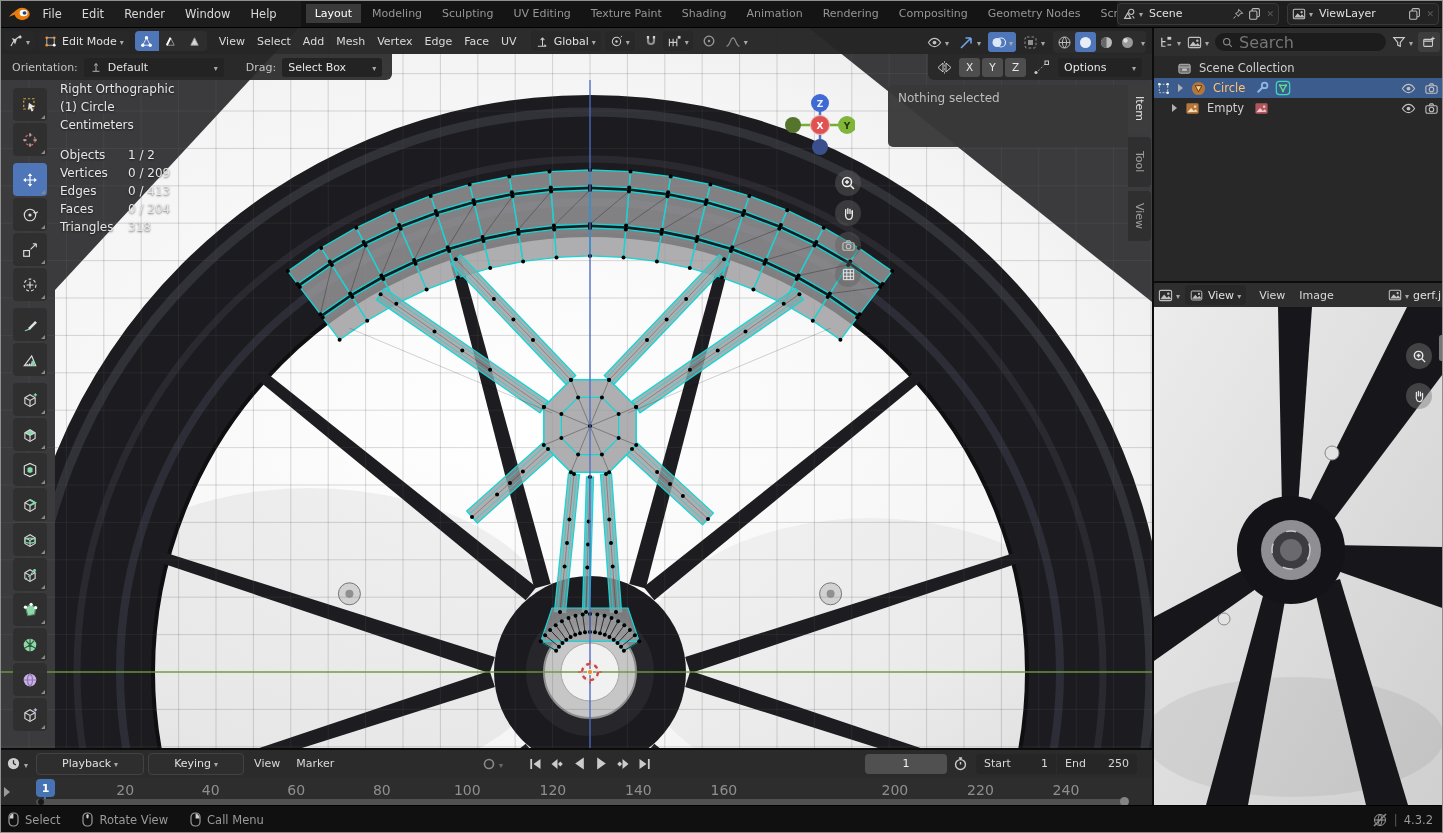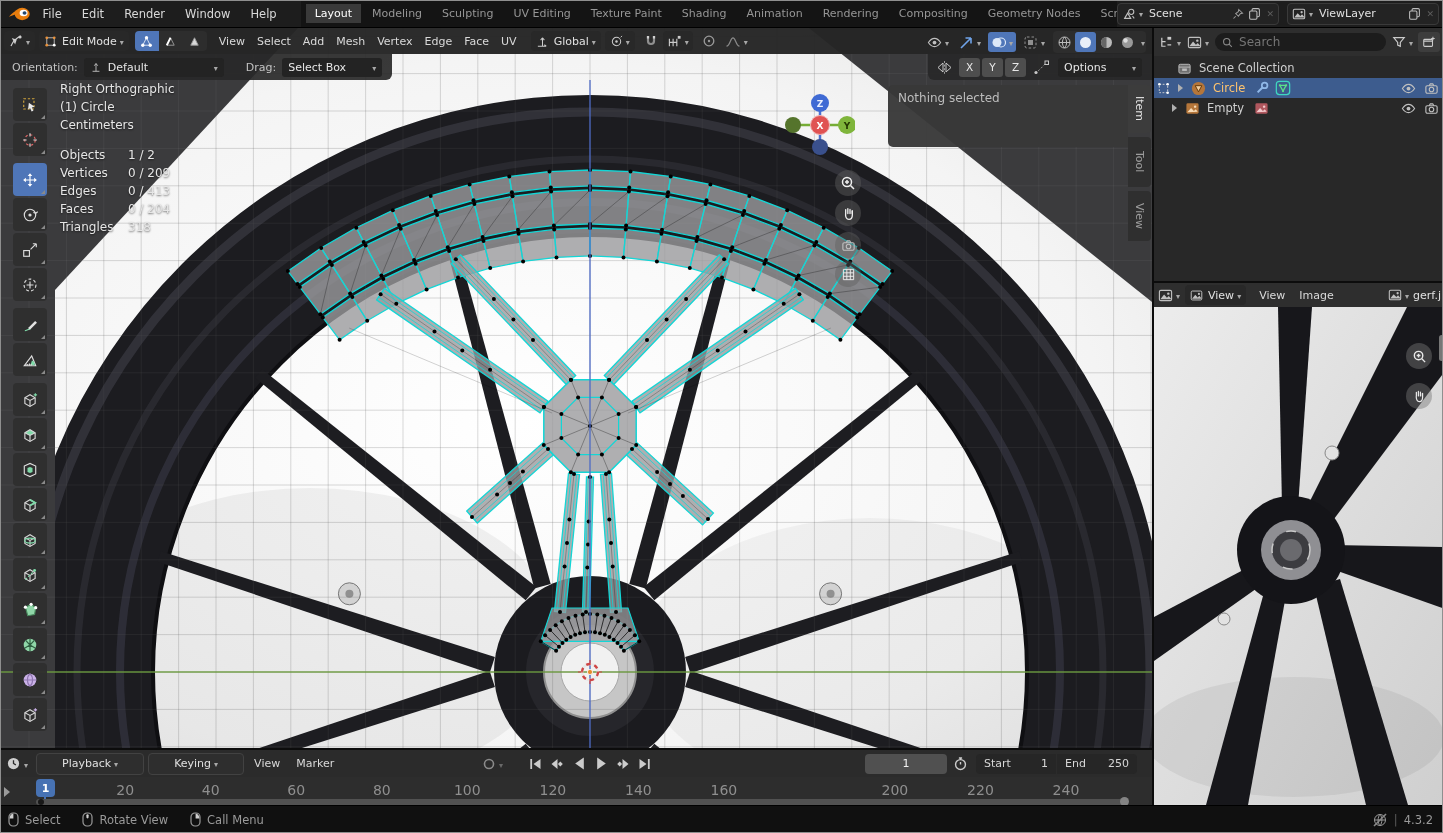--- a/index.html
+++ b/index.html
@@ -59,21 +59,21 @@
   #tpanel .pbody{padding:6px 10px;color:#bdbdbd;font-size:12px}
   .exparrow{width:0;height:0;border-left:4px solid transparent;border-right:4px solid transparent;border-top:5px solid #cfcfcf;margin-right:6px}
   
   .vtab{position:absolute;left:1128px;width:23px;background:#2f2f2f;color:#9d9d9d;border-radius:0 4px 4px 0;writing-mode:vertical-rl;display:flex;align-items:center;justify-content:center;font-size:11px;z-index:14}
   .vtab.on{background:#3c3c3c;color:#e4e4e4}
   
   #gizmo{left:785px;top:65px;z-index:16}
   .navbtn{position:absolute;width:26px;height:26px;border-radius:50%;background:rgba(96,96,96,.45);display:flex;align-items:center;justify-content:center;z-index:16}
   
   #outhead{left:0;top:0;width:291px;height:28px;background:#2e2e2e;display:flex;align-items:center;padding:0 5px;box-sizing:border-box}
-  #searchbox{flex:1;height:18px;background:#1c1c1c;border-radius:9px;display:flex;align-items:center;padding:0 7px;margin:0 6px;color:#757575;font-size:12px}
+  #searchbox{flex:1;height:18px;background:#1c1c1c;border-radius:9px;display:flex;align-items:center;padding:0 7px;margin:0 6px;color:#757575;font-size:16px}
   .orow{position:absolute;left:0;width:291px;height:20px;display:flex;align-items:center;font-size:11.5px;color:#cfcfcf}
   .orow.sel{background:#3d5c8e;color:#fff}
   .tri-r{width:0;height:0;border-top:4px solid transparent;border-bottom:4px solid transparent;border-left:5px solid #b0b0b0;margin:0 5px}
   .oicon{margin:0 3px;flex:0 0 auto}
   .orow .name{margin-left:4px}
   .orow .right{margin-left:auto;display:flex;align-items:center;margin-right:6px;gap:8px}
   
   #imghead{left:0;top:253px;width:291px;height:26px;background:#2e2e2e;border-top:2px solid #0c0c0c;display:flex;align-items:center;box-sizing:border-box;padding:0 4px}
   #imghead .menu{padding:0 7px;font-size:11px;color:#d9d9d9}
   #imgbody{left:0;top:279px;width:291px;height:498px;overflow:hidden}

